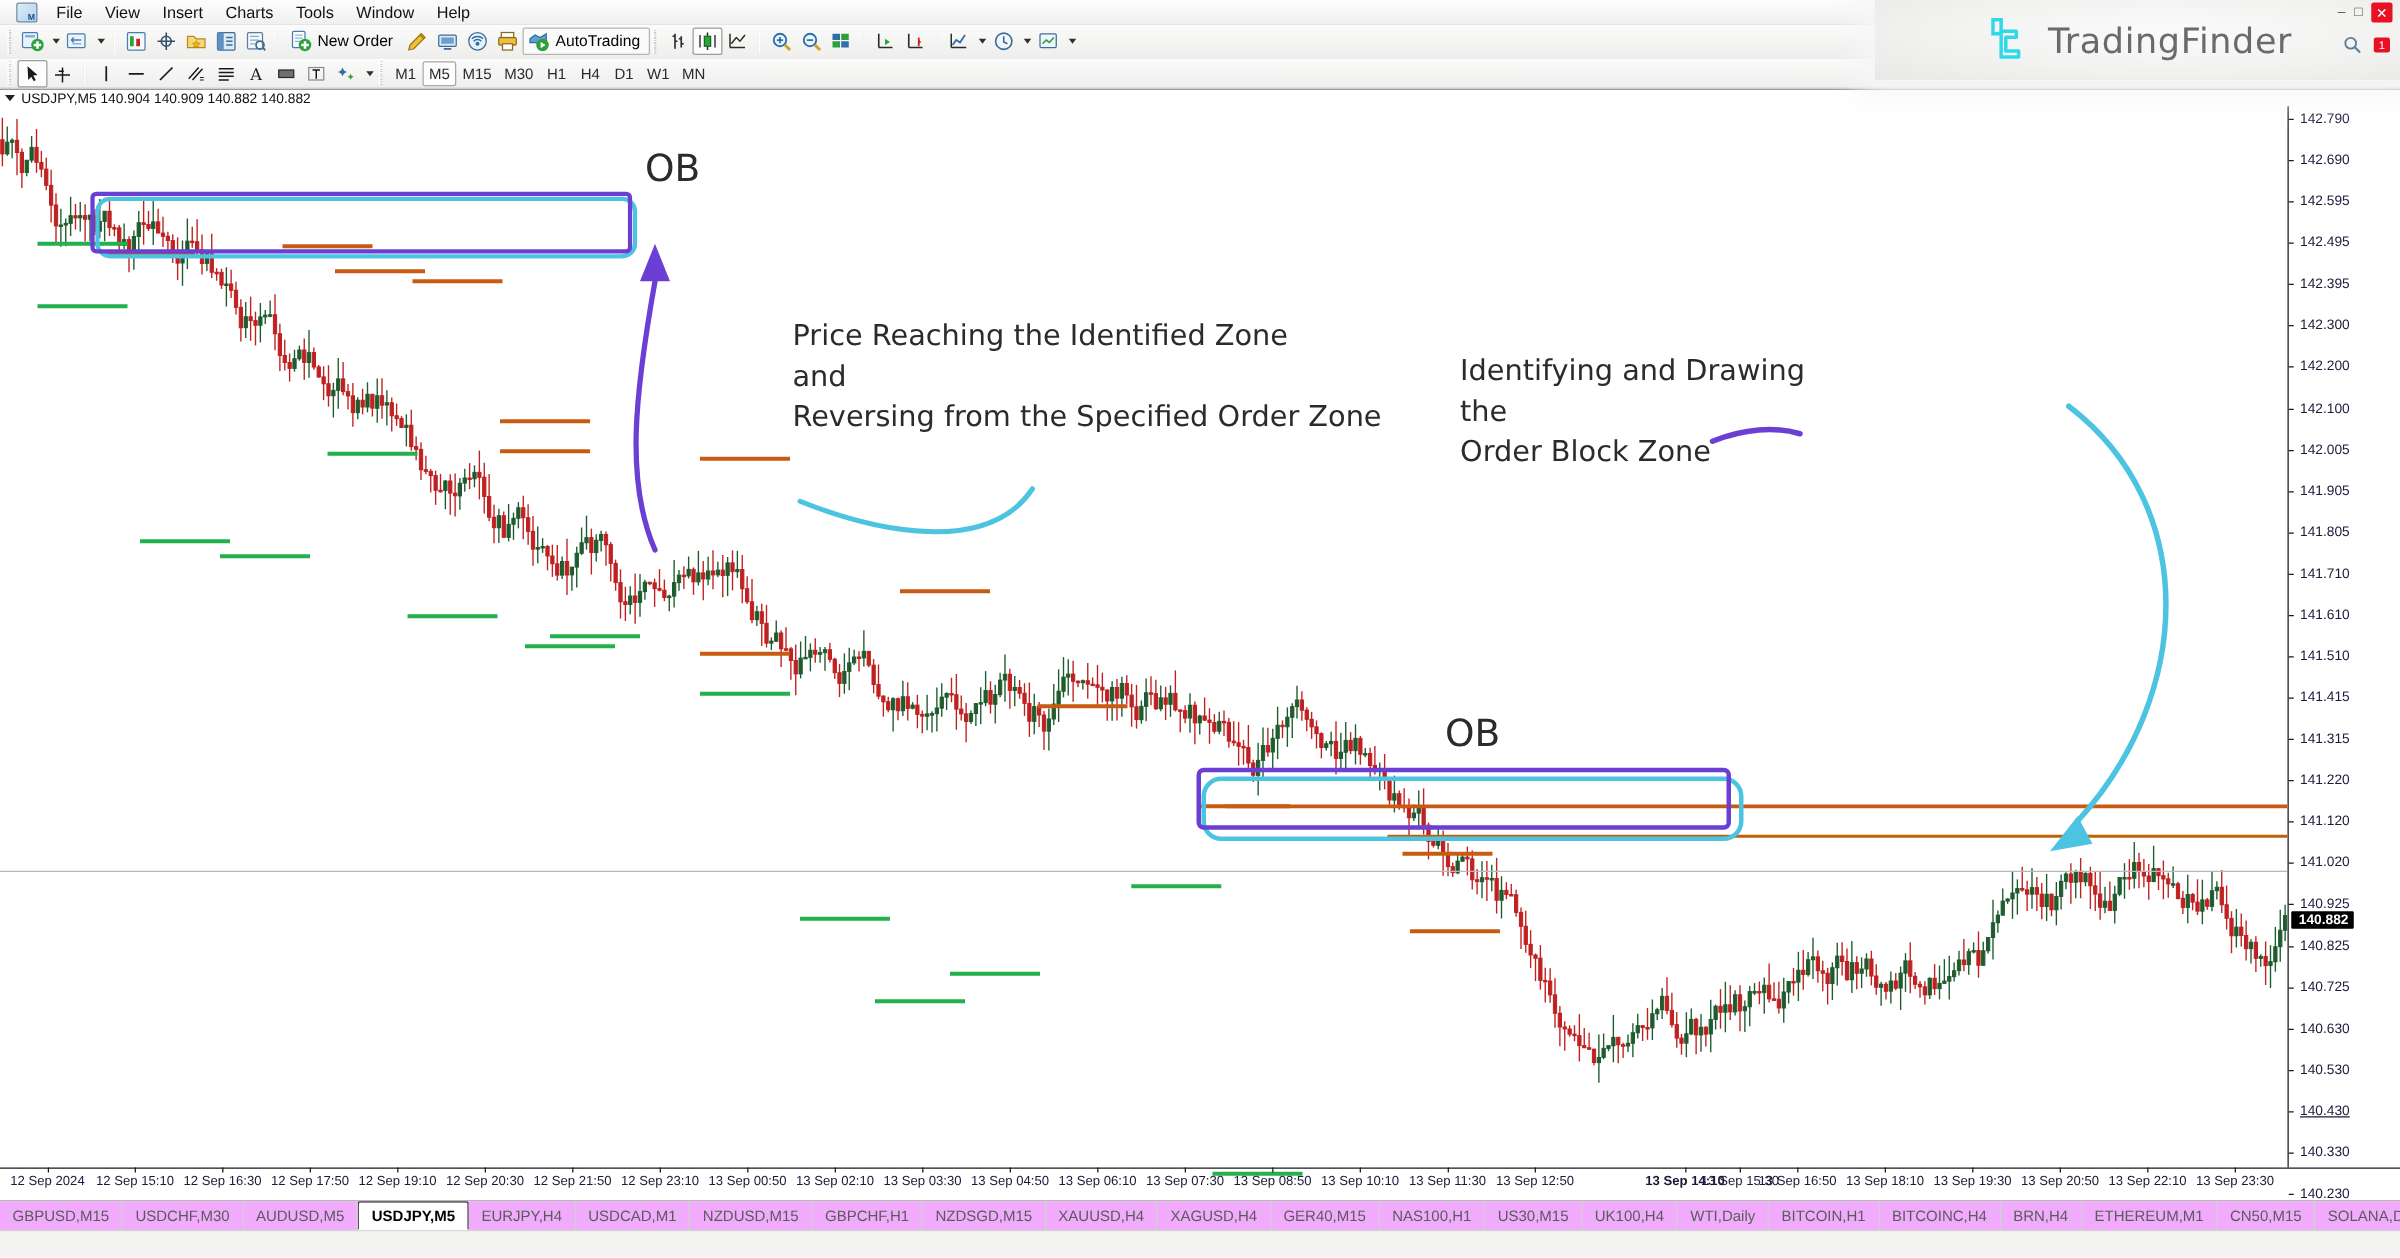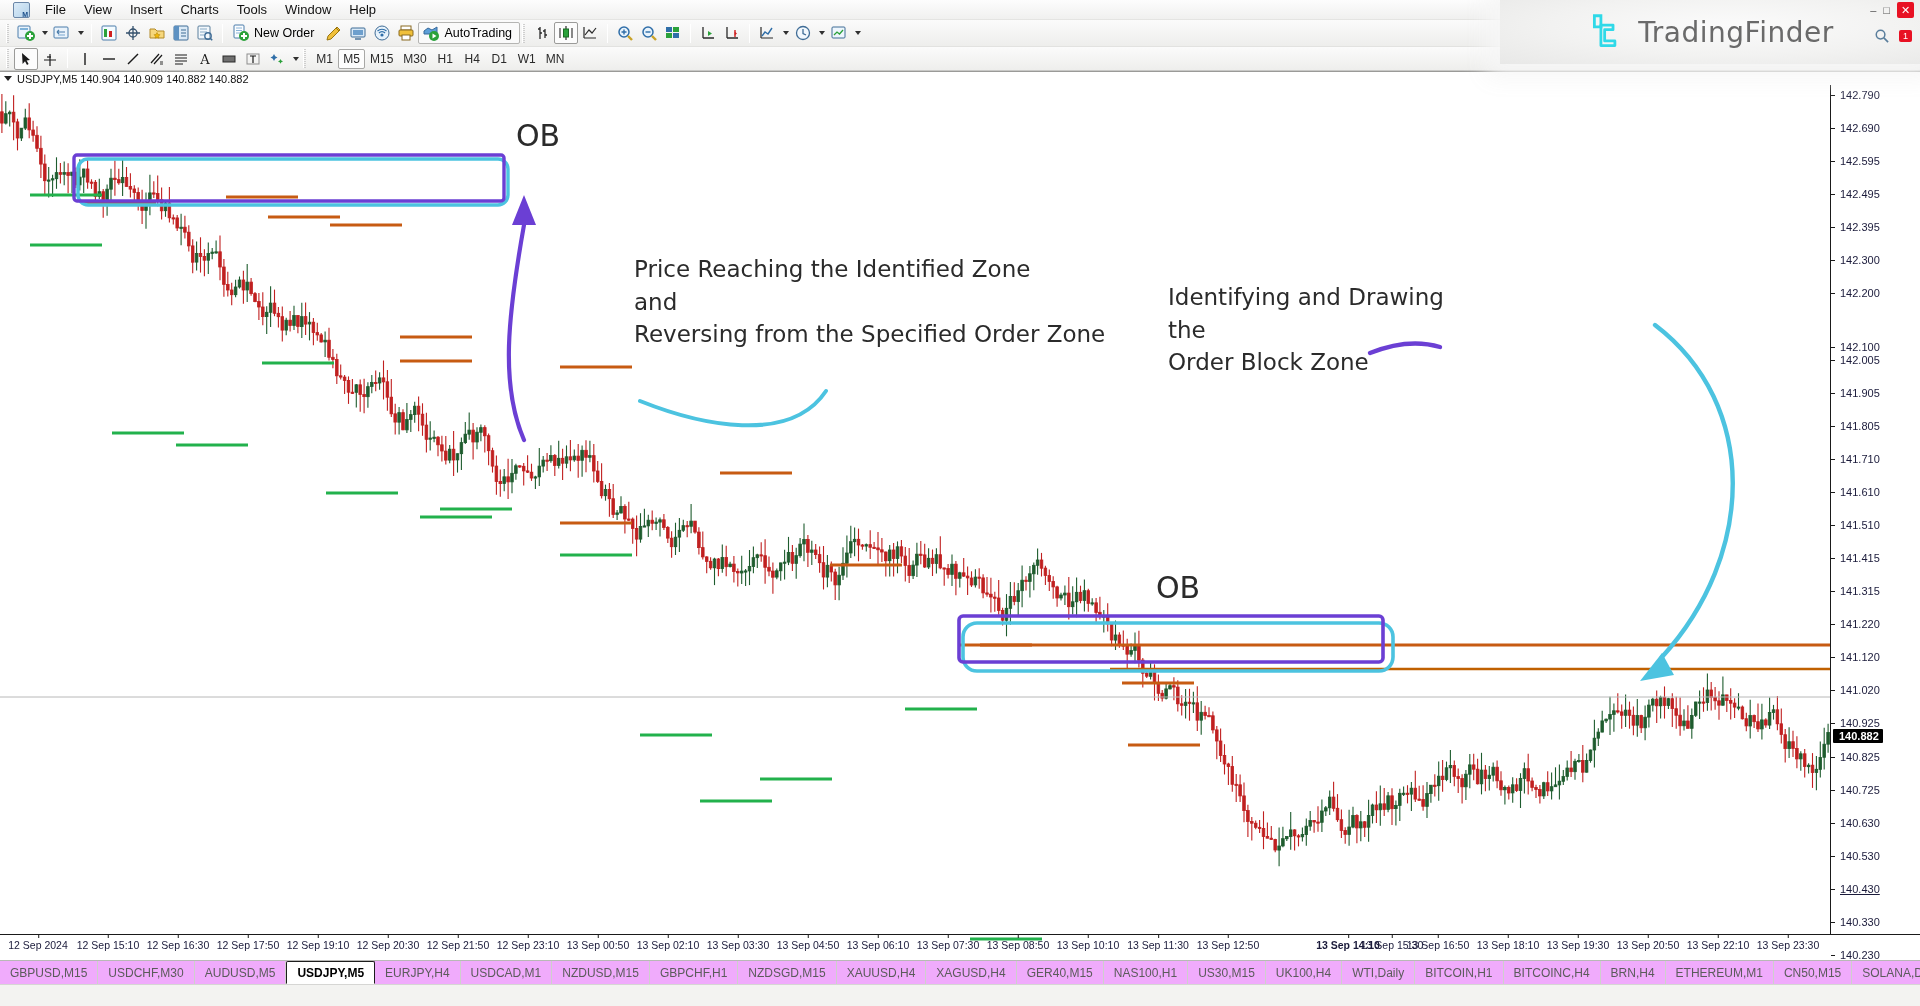--- a/index.html
+++ b/index.html
@@ -1551,21 +1551,21 @@
   </div>
 
   <div id="pricescale">
       <div class="ptick" style="top: 10px;">142.790</div>
       <div class="ptick" style="top: 43.0769px;">142.690</div>
       <div class="ptick" style="top: 76.1538px;">142.595</div>
       <div class="ptick" style="top: 109.231px;">142.495</div>
       <div class="ptick" style="top: 142.308px;">142.395</div>
       <div class="ptick" style="top: 175.385px;">142.300</div>
       <div class="ptick" style="top: 208.462px;">142.200</div>
-      <div class="ptick" style="top: 241.538px; margin-top: 20px;">142.100</div>
+      <div class="ptick" style="top: 241.538px;">142.100</div>
       <div class="ptick" style="top: 274.615px;">142.005</div>
       <div class="ptick" style="top: 307.692px;">141.905</div>
       <div class="ptick" style="top: 340.769px;">141.805</div>
       <div class="ptick" style="top: 373.846px;">141.710</div>
       <div class="ptick" style="top: 406.923px;">141.610</div>
       <div class="ptick" style="top: 440px;">141.510</div>
       <div class="ptick" style="top: 473.077px;">141.415</div>
       <div class="ptick" style="top: 506.154px;">141.315</div>
       <div class="ptick" style="top: 539.231px;">141.220</div>
       <div class="ptick" style="top: 572.308px;">141.120</div>

